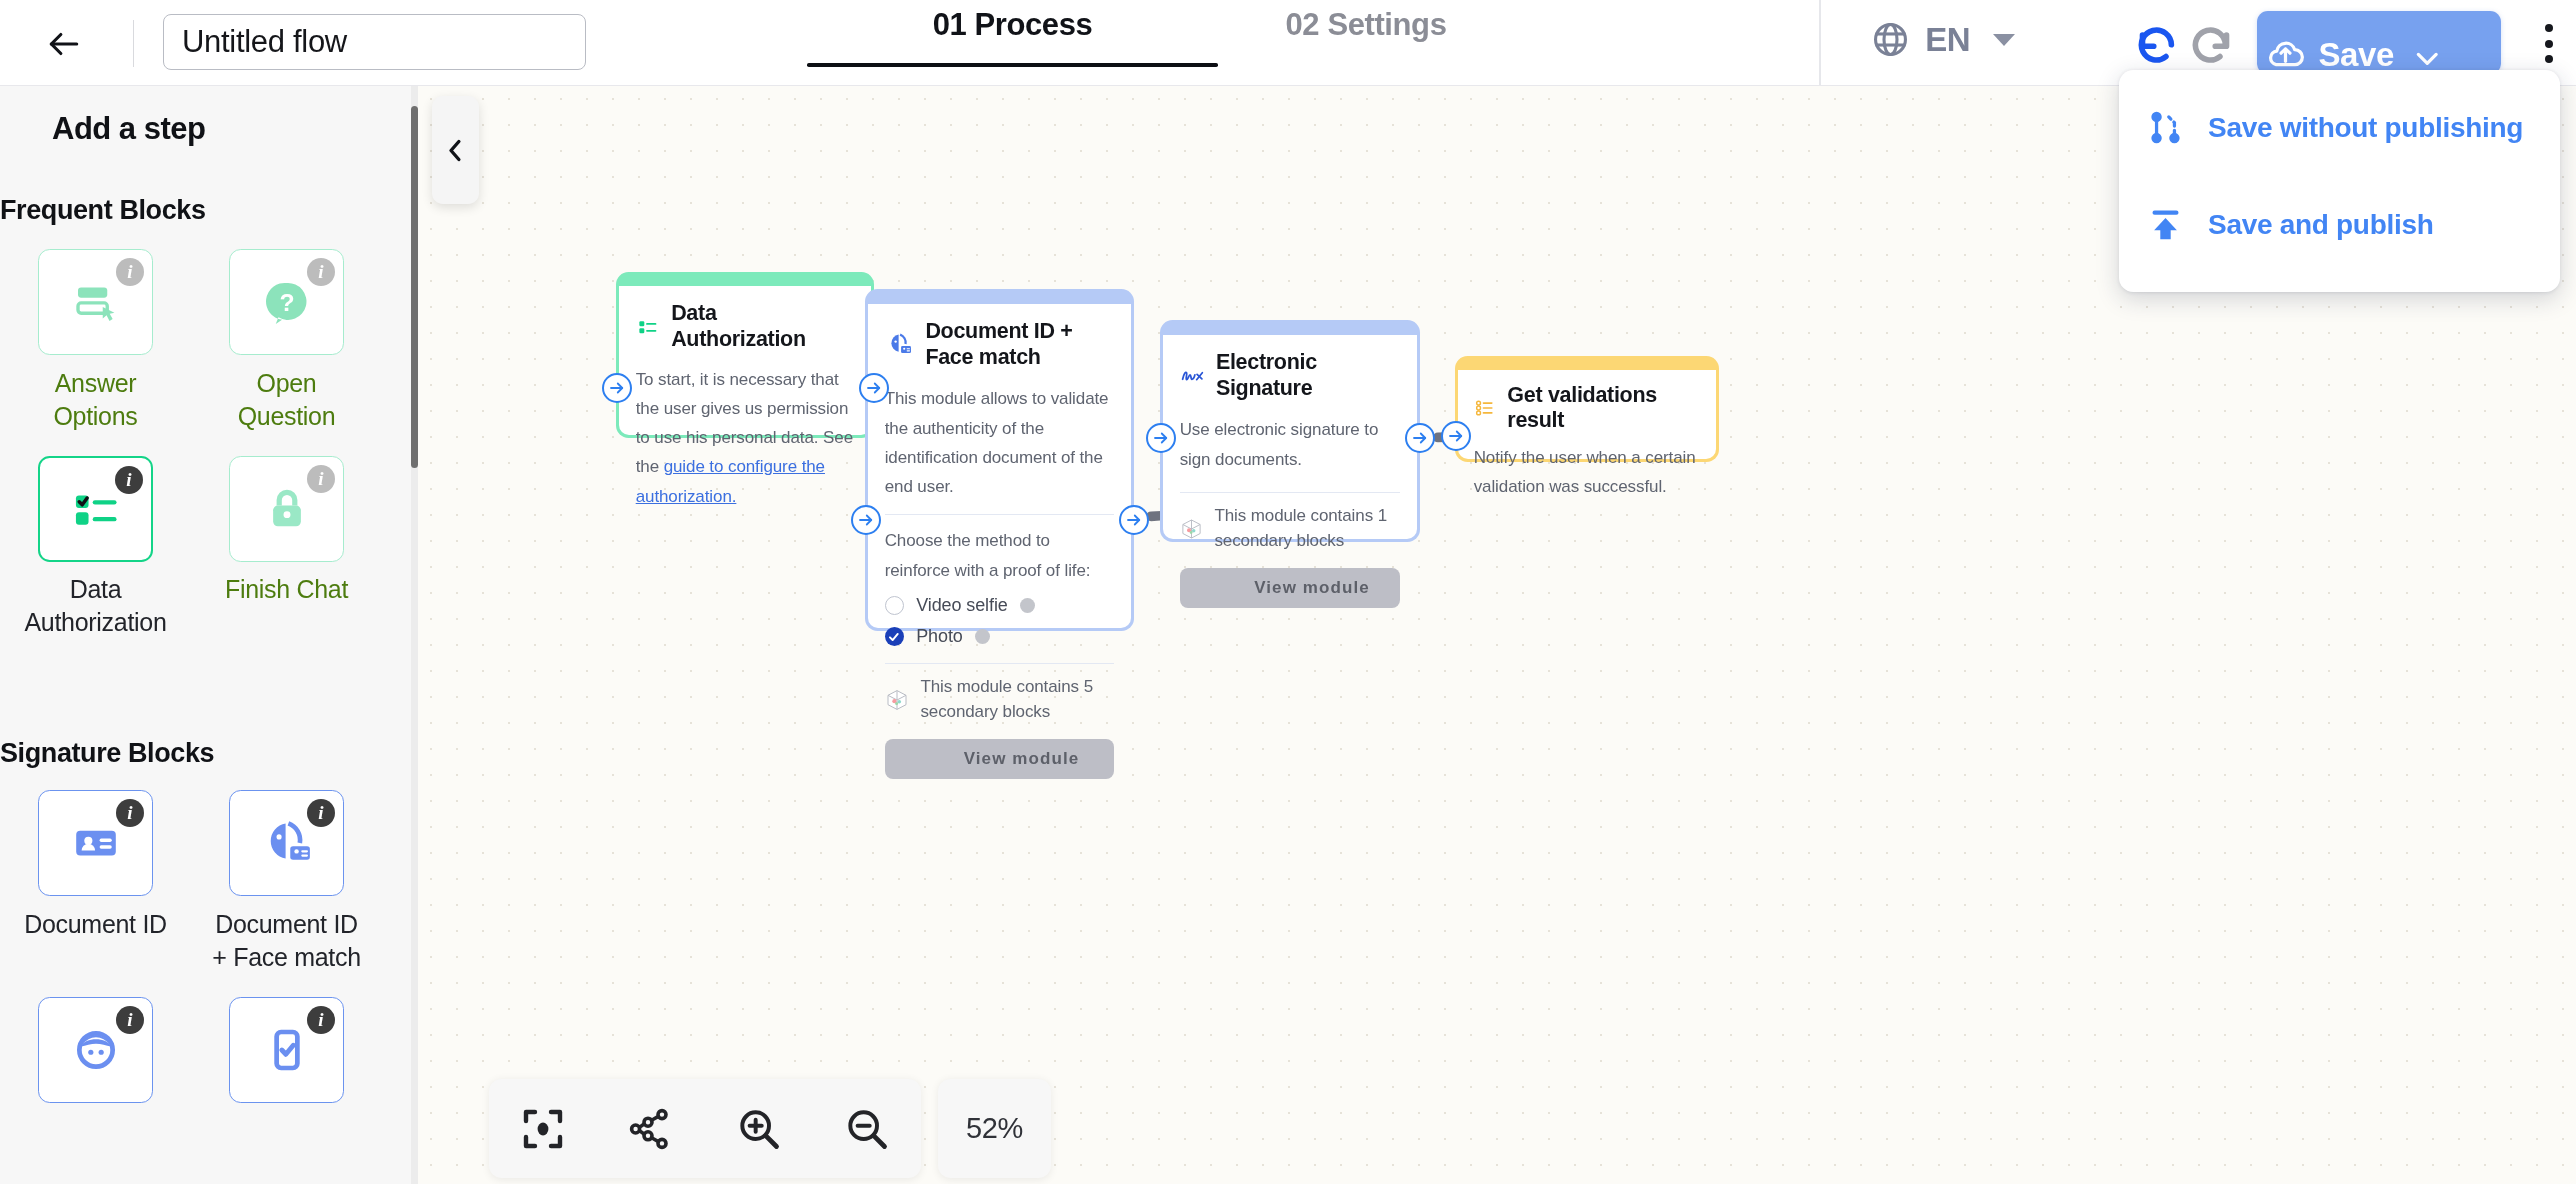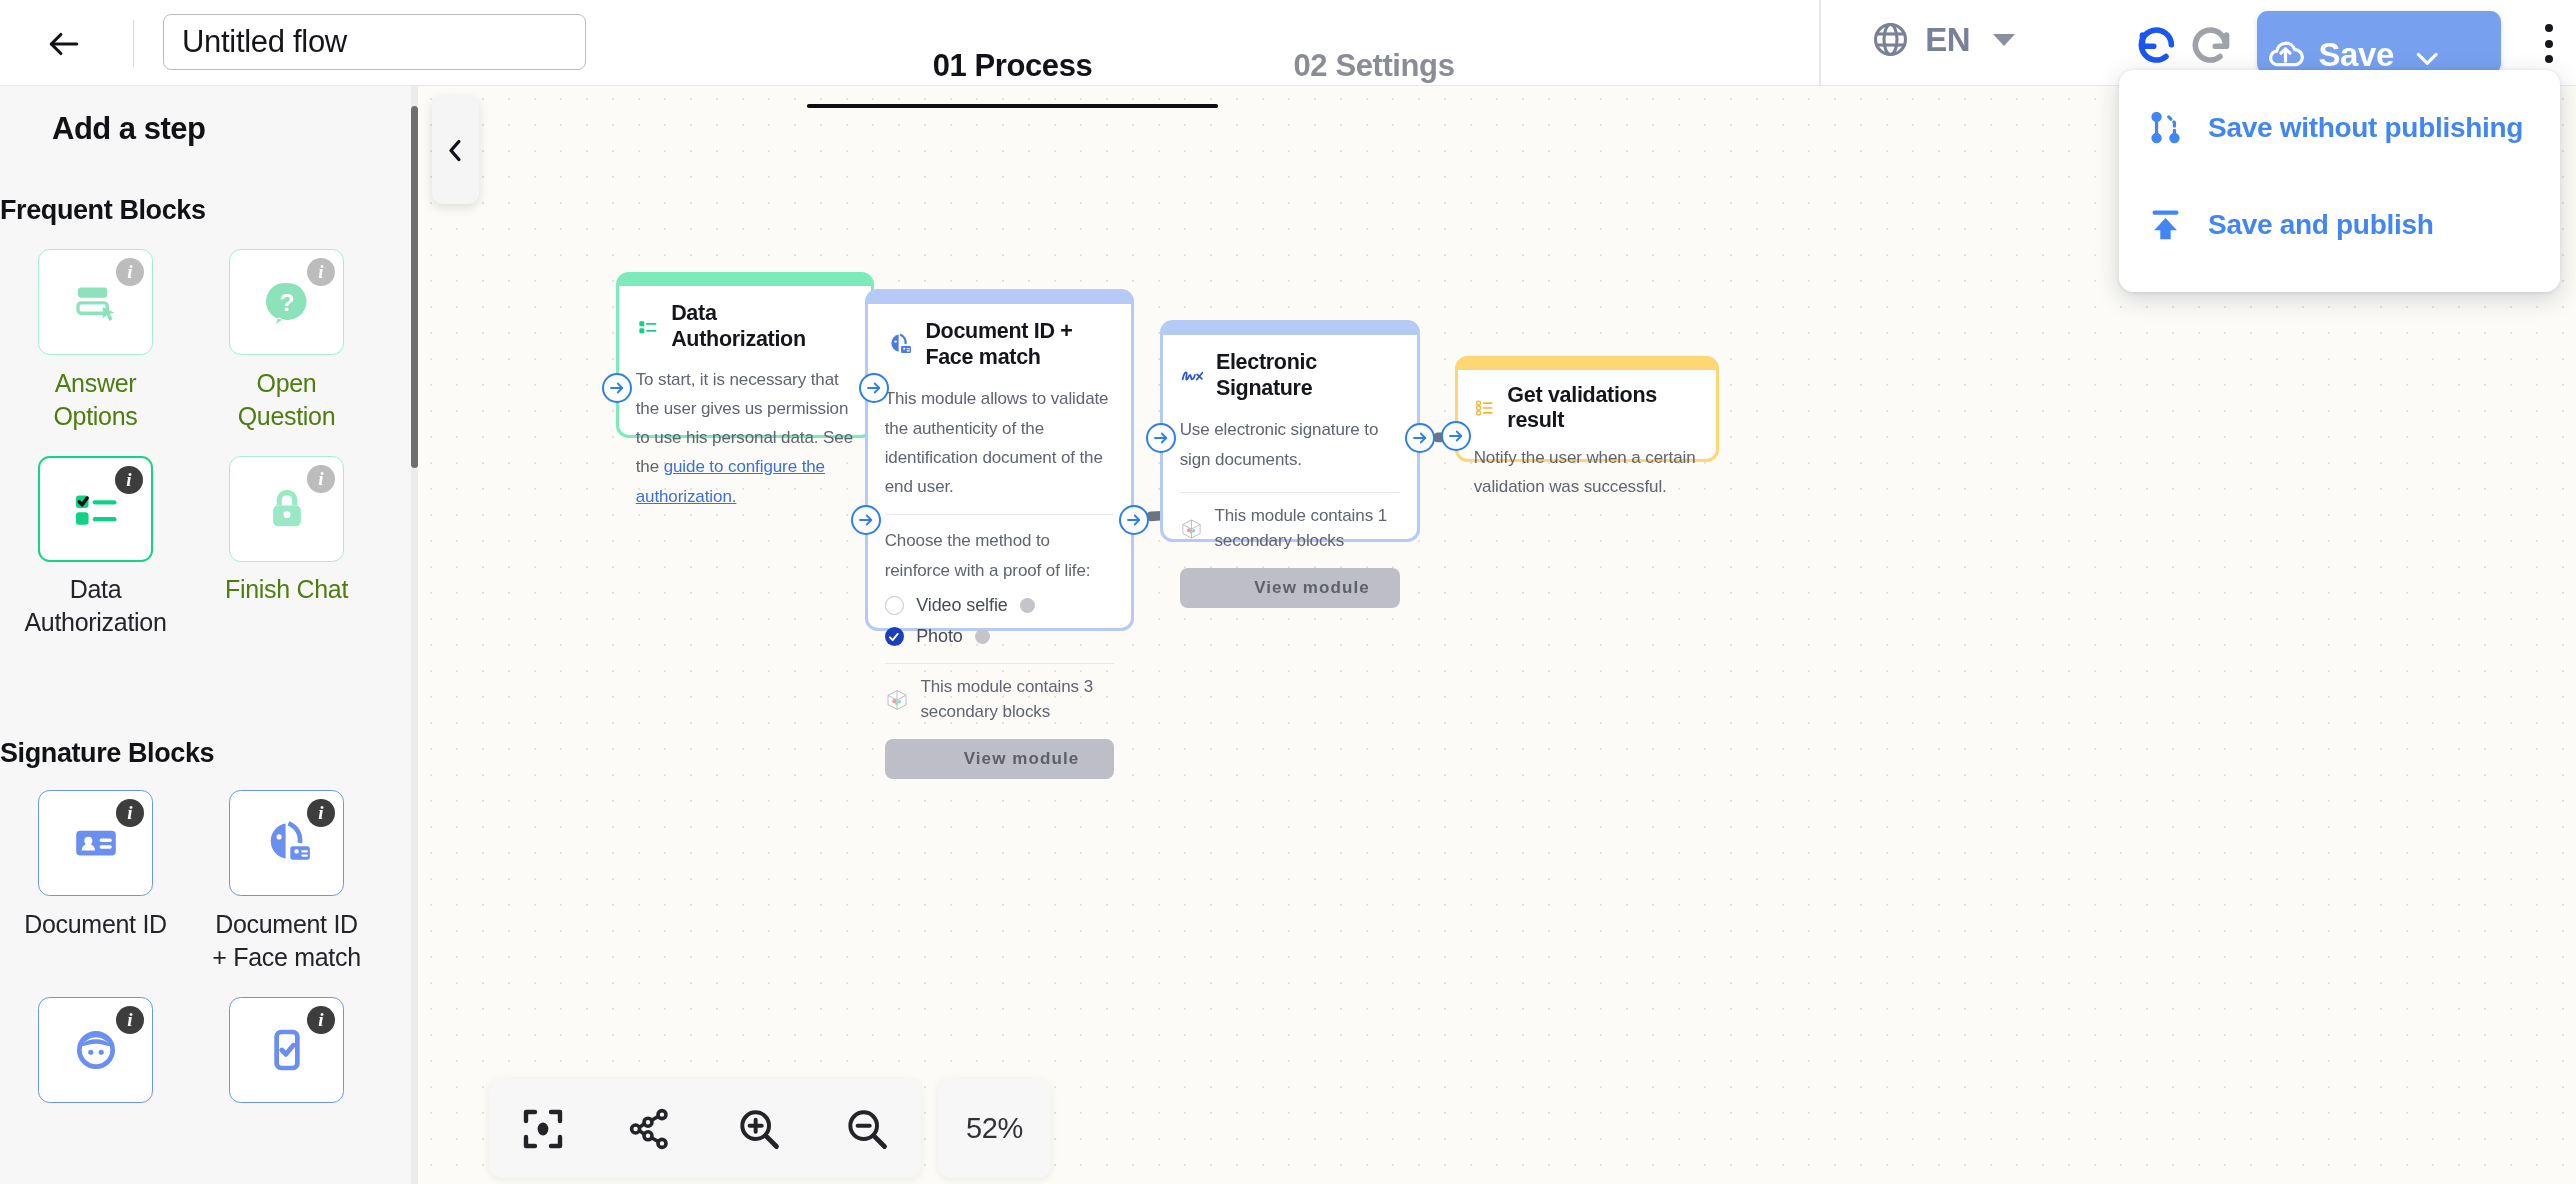--- a/index.html
+++ b/index.html
@@ -29,21 +29,21 @@
   .flow-name-input {
     position: absolute; left: 163px; top: 14.3px;
     width: 423px; height: 56px;
     border: 0.9px solid #b9bcc4; border-radius: 8px;
     background: #fff;
     font-family: "Liberation Sans", sans-serif;
     font-size: 31px; color: #15161a;
     padding: 0 18px;
     letter-spacing: -0.3px;
   }
-  .tabs { position: absolute; left: 807px; top: 0; height: 85px; display: flex; gap: 8px; margin-top: 41px; }
+  .tabs { position: absolute; left: 807px; top: 0; height: 85px; display: flex; gap: 0; }
   .tab {
     height: 85px; display: flex; align-items: flex-start; padding-top: 7.2px;
     font-size: 31px; font-weight: bold; letter-spacing: -0.4px;
     cursor: pointer; position: relative; justify-content: center;
   }
   .tab.t1 { width: 411px; color: #111318; }
   .tab.t2 { width: 296px; color: #8b8d96; }
   .tab.active::after {
     content: ""; position: absolute; left: 0; right: 0; bottom: 18px;
     height: 4.5px; background: #0d0f14; border-radius: 1.8px;
@@ -529,21 +529,21 @@
 
           <div class="node-divider" style="margin-top:16px;"></div>
           <div class="mod-row">
             <svg width="38" height="38" viewBox="0 0 24 24">
               <path d="M12 2.6 L21 7.3 L21 16.7 L12 21.4 L3 16.7 L3 7.3 Z" fill="#fff" stroke="#b9bcc4" stroke-width="1"></path>
               <path d="M12 2.6 L12 12 L3 7.3 M12 12 L21 7.3 M12 12 L12 21.4" fill="none" stroke="#b9bcc4" stroke-width="1"></path>
               <circle cx="9.4" cy="13.2" r="2.1" fill="#f79ba0"></circle>
               <circle cx="14.3" cy="13.8" r="1.8" fill="#8fd9cd"></circle>
               <circle cx="11.6" cy="15.6" r="1.5" fill="#9fd6a8"></circle>
             </svg>
-            <span class="mod-text">This module contains 3 secondary blocks</span>
+            <span class="mod-text">This module contains 5 secondary blocks</span>
           </div>
           <button class="view-module-btn">View module</button>
         </div>
       </div>
       <div class="port" style="left:-14.3px; top:216px;">
         <svg width="18" height="18" viewBox="0 0 24 24" fill="none" stroke="#2d7ff0" stroke-width="2.4" stroke-linecap="round" stroke-linejoin="round">
             <line x1="4" y1="12" x2="19" y2="12"></line>
             <polyline points="13,6 19,12 13,18"></polyline>
           </svg>
       </div>

